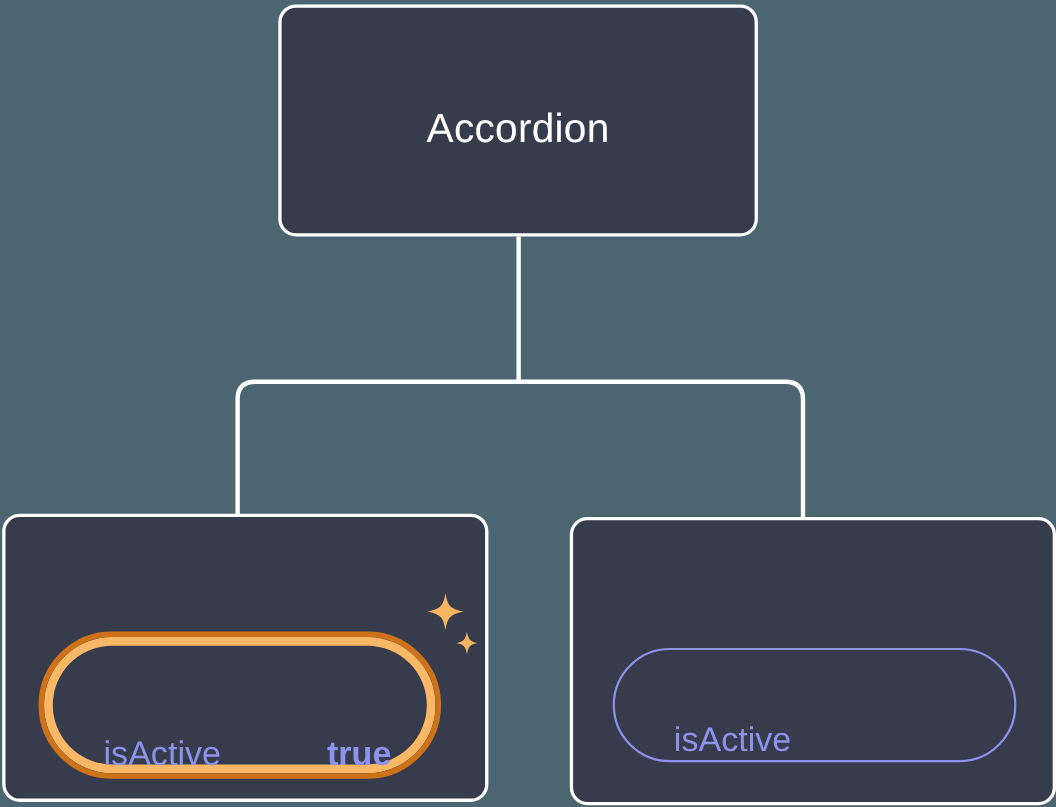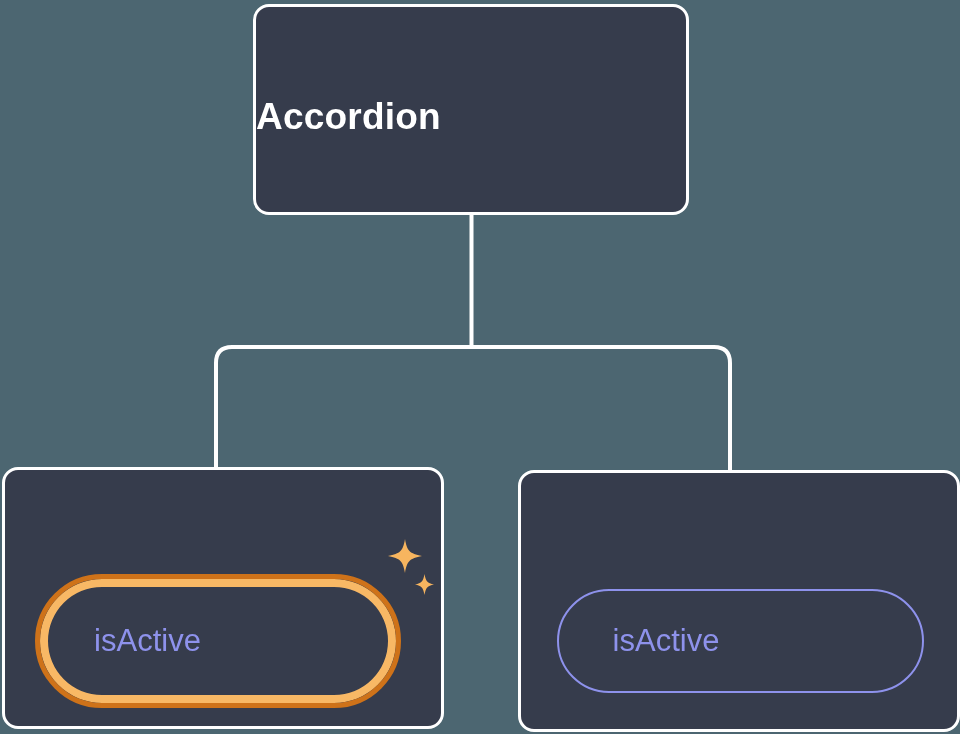--- a/index.html
+++ b/index.html
@@ -35,22 +35,23 @@
     position: absolute;
     background: #363c4c;
     border: 3px solid #ffffff;
     border-radius: 16px;
     box-sizing: border-box;
   }
   .card-title {
     position: absolute;
     left: 0;
     width: 100%;
+    text-align: center;
     color: #ffffff;
-    font-weight: 700;
+    font-weight: 400;
     letter-spacing: 0.2px;
     white-space: nowrap;
   }
 
   #card-accordion {
     left: 253px;
     top: 4px;
     width: 436px;
     height: 211px;
   }
@@ -71,21 +72,21 @@
     left: 518px;
     top: 470px;
     width: 442px;
     height: 262px;
   }
 
   
   .pill {
     position: absolute;
     display: flex;
-    align-items: center;
+    align-items: flex-end;
     box-sizing: border-box;
     border-radius: 999px;
     background: transparent;
   }
   .pill-cell {
     display: flex;
     align-items: center;
     justify-content: center;
     box-sizing: border-box;
     white-space: nowrap;
@@ -170,20 +171,21 @@
     <div class="card-title">Accordion</div>
   </div>
 
   <div class="card" id="card-panel-left">
     
   </div>
 
   <div class="pill" id="pill-left">
     <div class="pill-cell pill-name">isActive</div>
     <div class="pill-divider"></div>
+    <div class="pill-cell pill-value">true</div>
   </div>
 
   <svg id="sparkles" viewBox="0 0 64 72" width="64" height="72" aria-hidden="true">
     <g fill="#f7b55f">
       <path d="M21 4 C23 16 25.5 18.5 38 21 C25.5 23.5 23 26 21 38 C19 26 16.5 23.5 4 21 C16.5 18.5 19 16 21 4 Z"></path>
     </g>
     <g fill="#f7b55f">
       <path d="M40.5 39 C41.8 46.5 43.3 48 50 49.5 C43.3 51 41.8 52.5 40.5 60 C39.2 52.5 37.7 51 31 49.5 C37.7 48 39.2 46.5 40.5 39 Z"></path>
     </g>
   </svg>

